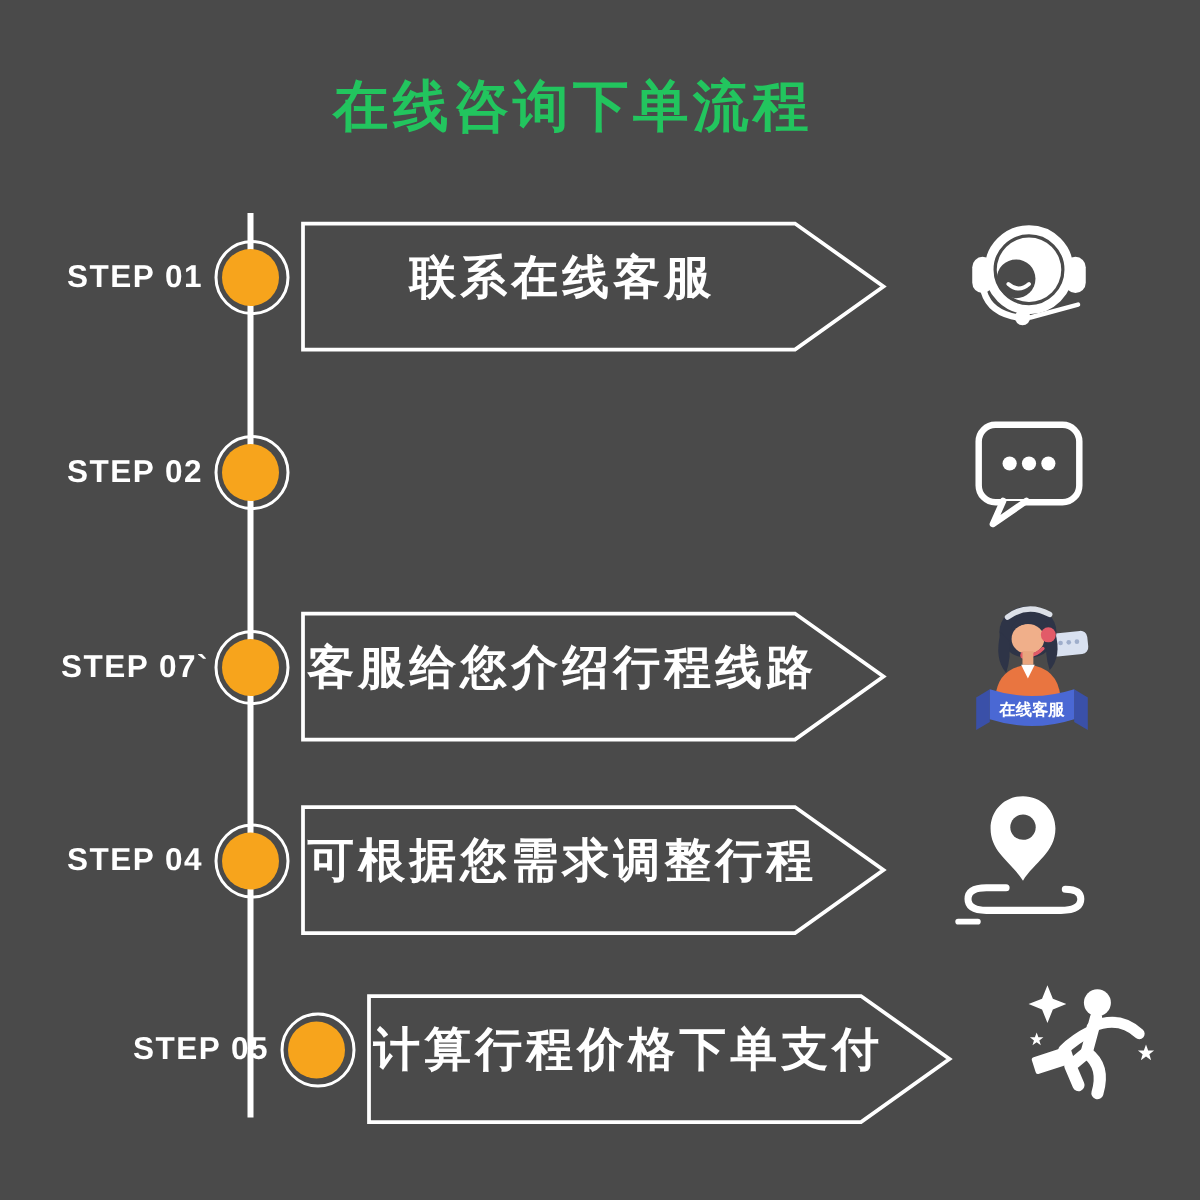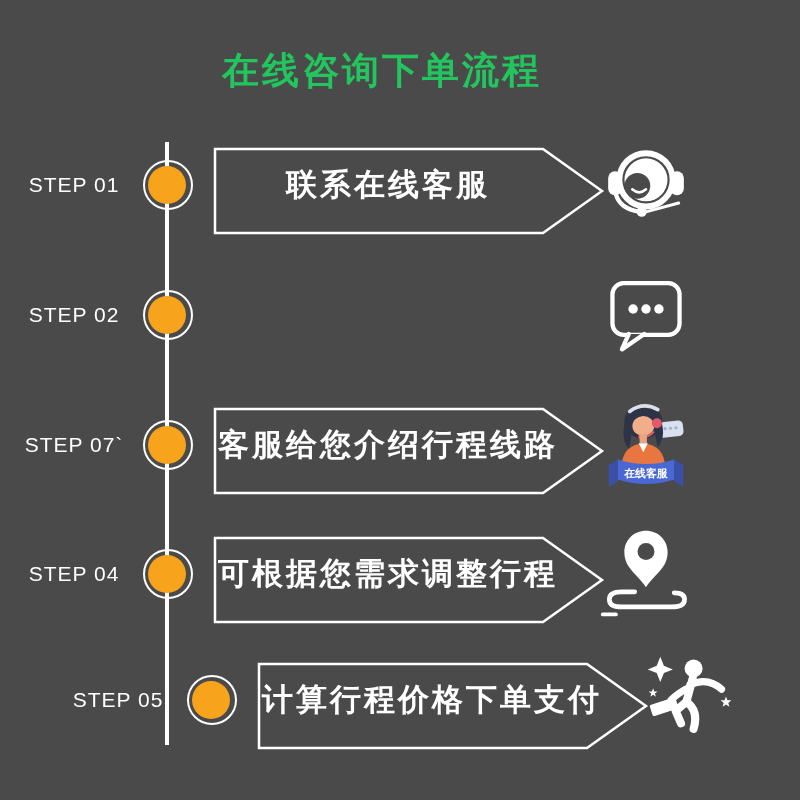--- a/index.html
+++ b/index.html
@@ -16,45 +16,45 @@
     font-family:"Liberation Serif","DejaVu Serif",serif;
     font-size:37px;font-weight:600;letter-spacing:3px;
   }
   .vline{
     position:absolute;left:165px;top:142px;width:4px;height:603px;
     background:#FFFFFF;
   }
   .step-row{position:absolute;left:0;width:800px;height:130px;}
   .row-1{top:120px;} .row-2{top:250px;} .row-3{top:380px;} .row-4{top:509px;} .row-5{top:635px;margin-left:44px;}
   .step-label{
-    position:absolute;left:20px;top:50%;transform:translateY(-50%);
+    position:absolute;left:36px;top:50%;transform:translateY(-50%);
     width:108px;text-align:center;color:#FFFFFF;
-    font-size:21px;font-weight:400;letter-spacing:1px;white-space:nowrap;
+    font-size:21px;font-weight:700;letter-spacing:1px;white-space:nowrap;
   }
   .node{
     position:absolute;left:148px;top:50%;margin-top:-19px;
     width:38px;height:38px;border-radius:50%;background:#F7A41C;
   }
   .node::after{
     content:"";position:absolute;left:-5px;top:-6px;
     width:46px;height:46px;border:2px solid #FFFFFF;border-radius:50%;
   }
   .arrow-box{
-    position:absolute;left:213px;top:50%;transform:translateY(-50%);
+    position:absolute;left:200px;top:50%;transform:translateY(-50%);
     width:392px;height:76px;
   }
   .arrow-box svg{position:absolute;left:0;top:0;}
   .arrow-text{
     position:absolute;inset:0;display:flex;align-items:center;justify-content:center;
     padding-right:42px;box-sizing:border-box;
     color:#FFFFFF;font-size:31px;font-weight:700;letter-spacing:3px;white-space:nowrap;
   }
   .icon-slot{
-    position:absolute;left:596px;top:50%;transform:translateY(-50%);
-    width:100px;height:110px;display:flex;align-items:center;justify-content:center;
+    position:absolute;left:629px;top:50%;transform:translateY(-50%);
+    width:100px;height:110px;display:flex;align-items:center;justify-content:flex-end;
   }
 </style>
 </head>
 <body>
 
 <div class="canvas">
 
   <h1 class="title">在线咨询下单流程</h1>
 
   <div class="vline"></div>

